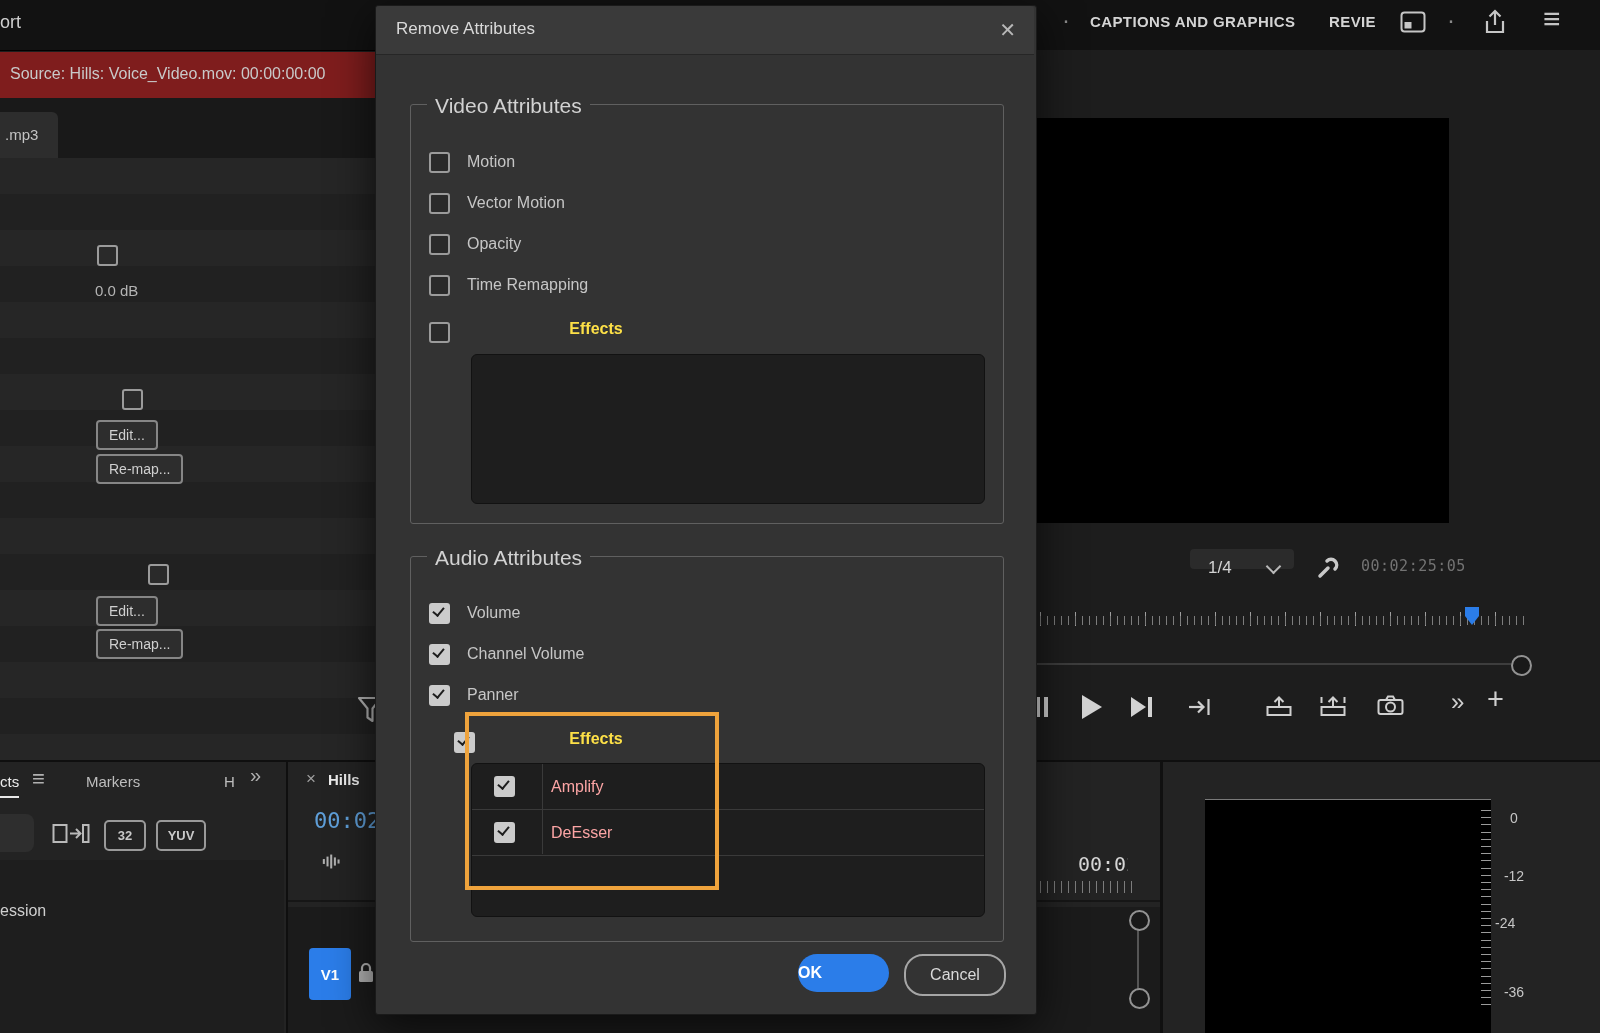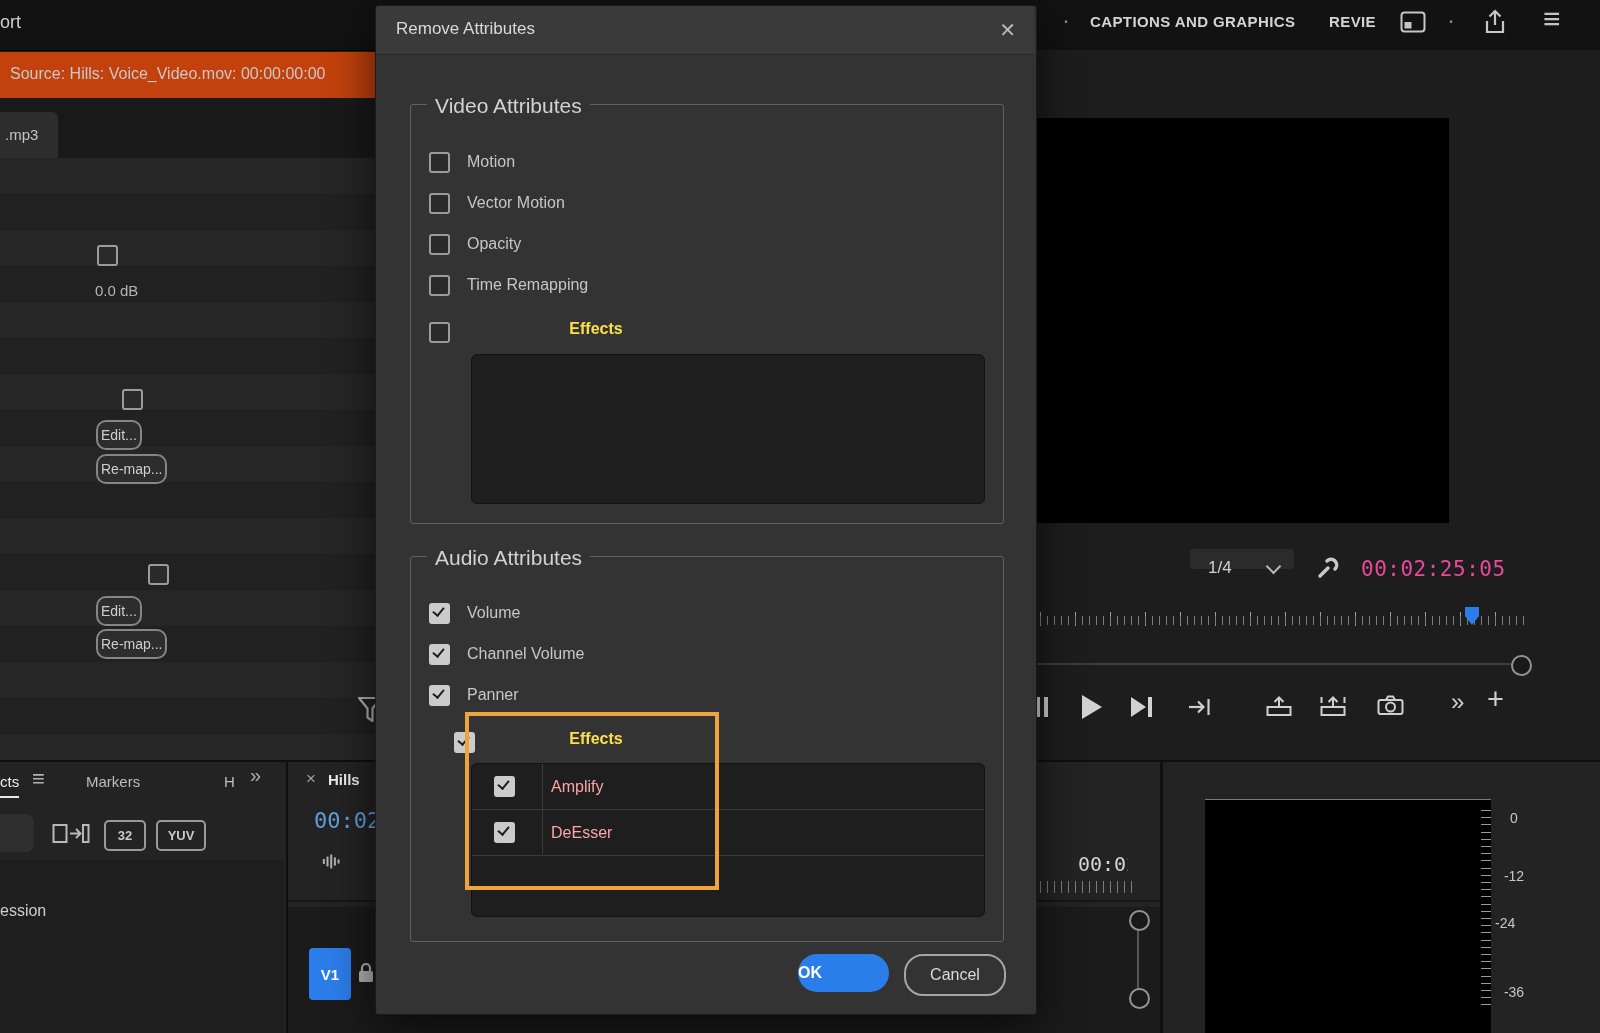--- a/index.html
+++ b/index.html
@@ -33,22 +33,22 @@
   .fx-row .cb{margin-left:22px;}
   .fx-label{margin-left:36px;font-size:16px;color:#fca5a5;}
   .fx-col-divider{position:absolute;left:70px;top:0;width:1px;height:90px;background:#3a3a3a;}
   .highlight{position:absolute;border:4px solid #efa33c;z-index:5;pointer-events:none;}
   .btn-ok{position:absolute;width:91px;height:38px;border-radius:19px;background:#2b7de9;color:#ffffff;
           font-size:16px;font-weight:bold;display:flex;align-items:center;justify-content:flex-start;}
   .btn-cancel{position:absolute;width:98px;height:38px;border-radius:19px;border:2px solid #a6a6a6;
           background:#333;color:#dadada;font-size:16px;display:flex;align-items:center;justify-content:center;}
 
   
-  .panel-btn{position:absolute;height:26px;border:2px solid #868686;border-radius:10px;background:#2d2d2d;
-             color:#cfcfcf;font-size:14px;display:flex;align-items:center;justify-content:center;padding:0 3px;}
+  .panel-btn{position:absolute;height:26px;border:2px solid #868686;border-radius:4px;background:#2d2d2d;
+             color:#cfcfcf;font-size:14px;display:flex;align-items:center;justify-content:center;padding:0 11px;}
   .chip{position:absolute;height:27px;border:2px solid #9a9a9a;border-radius:5px;color:#c9c9c9;
         font-weight:bold;font-size:13px;display:flex;align-items:center;justify-content:center;}
   .ticks-h-small{background-image:repeating-linear-gradient(90deg,#7d7d7d 0 1px,transparent 1px 7px);}
   .ticks-h-tall{background-image:repeating-linear-gradient(90deg,#9f9f9f 0 1px,transparent 1px 35px);}
   .ticks-v{background-image:repeating-linear-gradient(180deg,#9a9a9a 0 1px,transparent 1px 7.2px);}
   .knob{position:absolute;width:17px;height:17px;border-radius:50%;border:2px solid #929292;background:#191919;}
 </style>
 </head>
 <body>
 
@@ -73,21 +73,21 @@
           <path d="M4 12 V23 H20 V12"></path>
           <path d="M12 16 V2"></path>
           <path d="M6.5 7.5 L12 2 L17.5 7.5"></path>
         </g>
       </svg>
     </span>
     <span class="t" style="left:1543px;top:2px;font-size:30px;color:#c4c4c4;">≡</span>
   </div>
 
   
-  <div class="abs" style="left:0;top:52px;width:376px;height:46px;background:#c2410c;">
+  <div class="abs" style="left:0;top:52px;width:376px;height:46px;background:#7f1d1d;">
     <span class="t" style="left:10px;top:13px;font-size:16px;color:#c9c9c9;">Source: Hills: Voice_Video.mov: 00:00:00:00</span>
   </div>
   <div class="abs" style="left:0;top:98px;width:376px;height:62px;background:#191919;"></div>
 
   <div class="abs" style="left:0;top:112px;width:58px;height:48px;background:#2d2d2d;border-radius:0 6px 0 0;">
     <span class="t" style="left:5px;top:14px;font-size:15px;color:#c4c4c4;">.mp3</span>
   </div>
 
   <div class="abs" style="left:0;top:158px;width:376px;height:602px;border-right:2px solid #0d0d0d;
               background:repeating-linear-gradient(180deg,#262626 0 36px,#212121 36px 72px);">
@@ -198,21 +198,21 @@
     <div class="abs" style="left:155px;top:499px;width:104px;height:20px;background:#2b2b2b;border-radius:4px;">
       <span class="t" style="left:18px;top:9px;font-size:17px;color:#d2d2d2;">1/4</span>
       <span style="position:absolute;right:15px;top:12px;width:9px;height:9px;border-right:2.5px solid #b9b9b9;border-bottom:2.5px solid #b9b9b9;transform:rotate(45deg);"></span>
     </div>
     <span class="svgi" style="left:281px;top:506px;">
       <svg width="24" height="24" viewBox="0 0 24 24">
         <path d="M4 20 L12 12" stroke="#c9c9c9" stroke-width="3.5" stroke-linecap="round"></path>
         <path d="M11 5 A5.5 5.5 0 1 1 19 13" stroke="#c9c9c9" stroke-width="3.5" fill="none" stroke-linecap="round"></path>
       </svg>
     </span>
-    <span class="t mono" style="left:326px;top:507px;font-size:21px;color:#ec4899;letter-spacing:.5px;">00:02:25:05</span>
+    <span class="t mono" style="left:326px;top:507px;font-size:15px;color:#737373;letter-spacing:.5px;">00:02:25:05</span>
 
     <div class="abs ticks-h-tall" style="left:5px;top:562px;width:486px;height:14px;"></div>
     <div class="abs ticks-h-small" style="left:5px;top:566px;width:486px;height:9px;"></div>
     <div class="abs" style="left: 430px; top: 557px; width: 14px; height: 18px; clip-path: polygon(0px 0px, 100% 0px, 100% 50%, 50% 100%, 0px 50%); background: rgb(43, 125, 233);"></div>
 
     <div class="abs" style="left:1px;top:613px;width:494px;height:2px;background:#3d3d3d;"></div>
     <span class="knob" style="left:476px;top:605px;"></span>
 
     <span class="abs" style="left:1px;top:647px;width:4px;height:20px;background:#d2d2d2;box-shadow:8px 0 0 #d2d2d2;"></span>
     <span class="abs" style="left:47px;top:645px;width:0;height:0;border-left:20px solid #d2d2d2;border-top:12px solid transparent;border-bottom:12px solid transparent;"></span>

